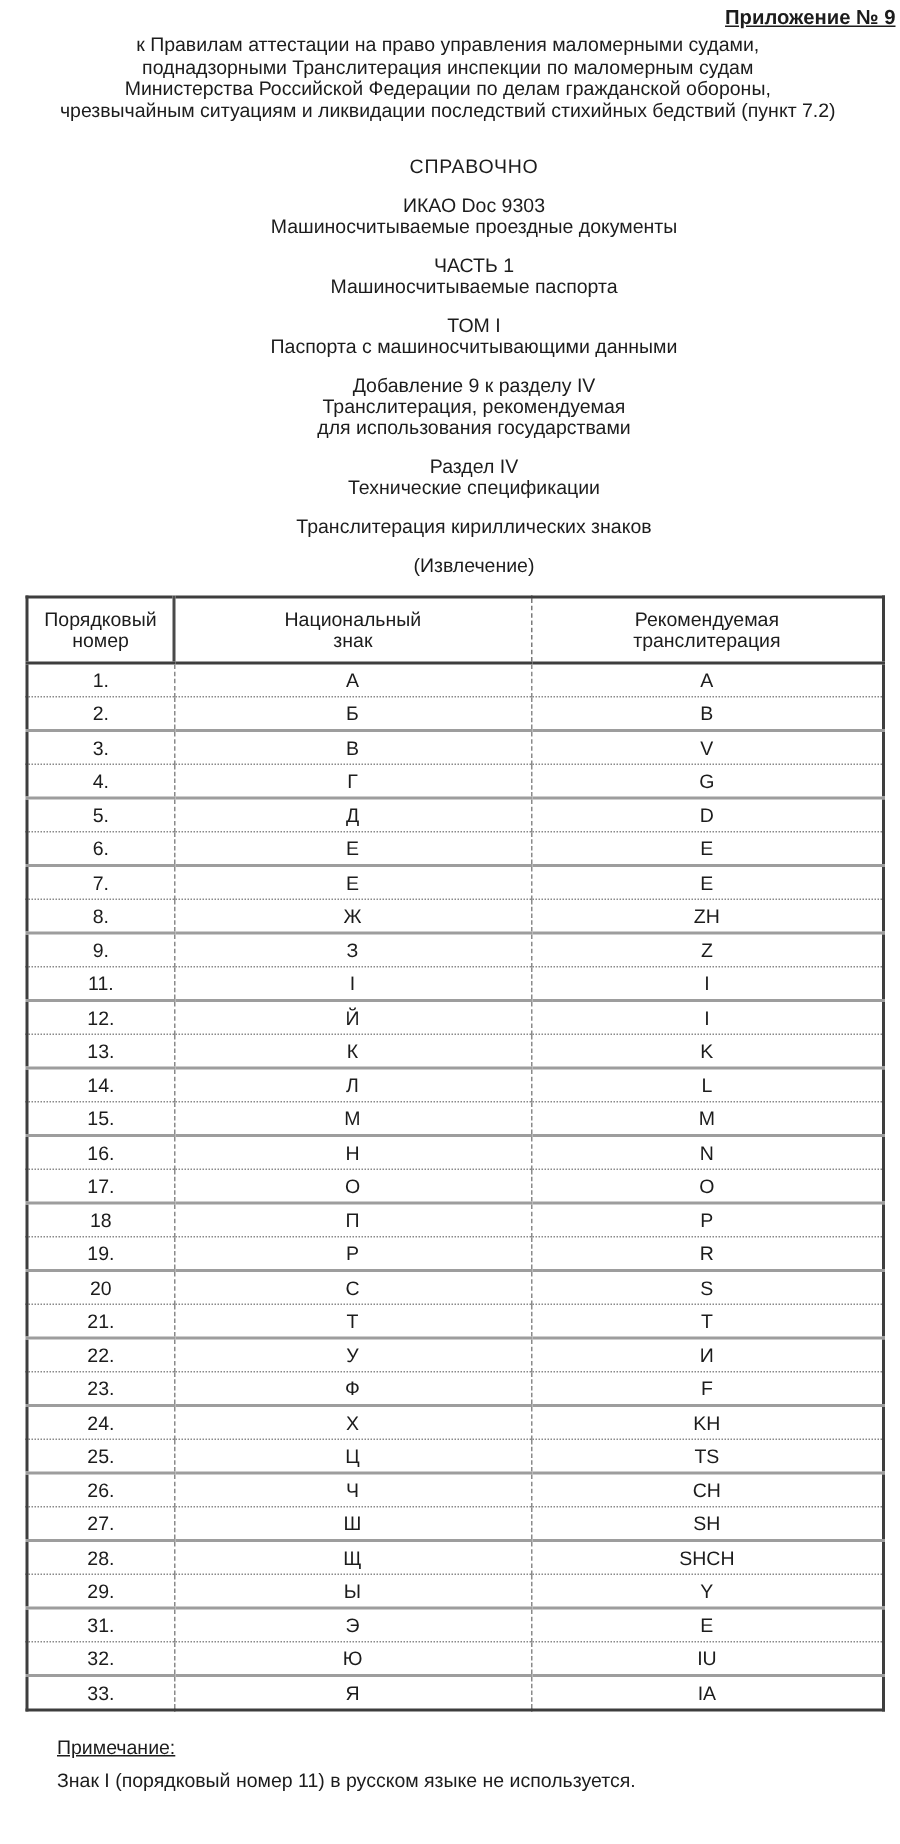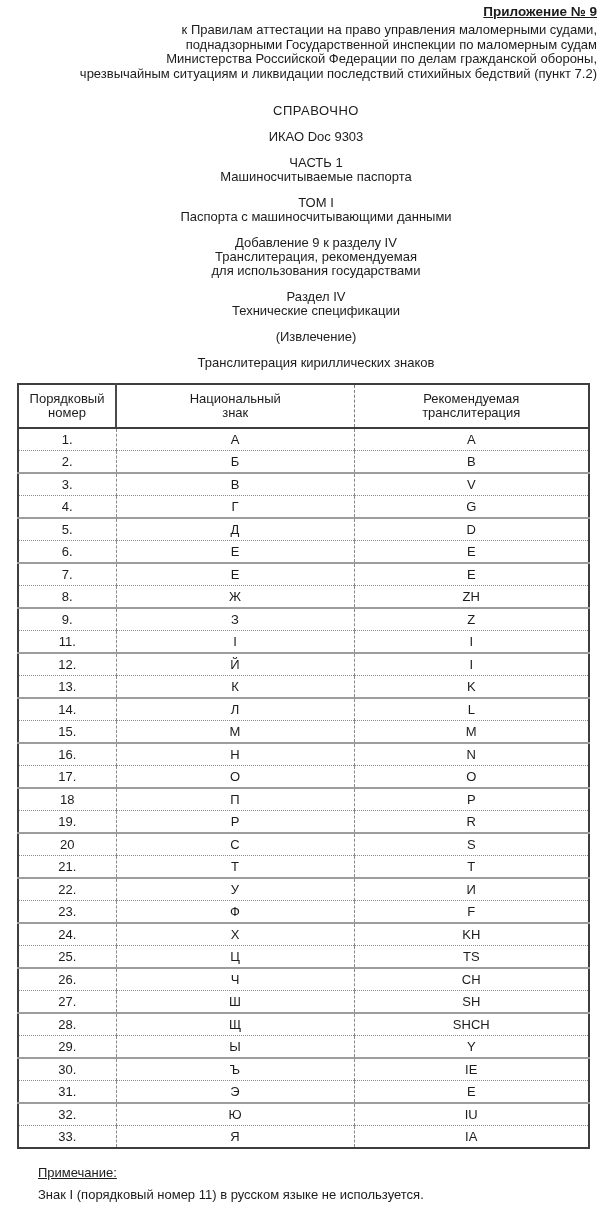--- a/index.html
+++ b/index.html
@@ -16,21 +16,21 @@
   .page { position: relative; width: 600px; height: 1058px; }
 
   
   .appendix { text-align: right; padding: 5px 3px 0 0; }
   .appendix-title {
     font-weight: bold;
     font-size: 13.5px;
     text-decoration: underline;
     margin-bottom: 4px;
   }
-  .appendix-line { line-height: 14.5px; }
+  .appendix-line { line-height: 14.5px; text-align: center; }
 
   
   .c { text-align: center; line-height: 14px; margin-left: 32px; }
   .spravochno { margin-top: 23px; letter-spacing: 0.5px; }
   .grp { margin-top: 12px; }
   .grp div { line-height: 14px; }
 
   
   table.translit {
     border-collapse: collapse;
@@ -73,29 +73,30 @@
   .note-text { line-height: 14px; }
 </style>
 </head>
 <body>
 
 <div class="page">
 
   <div class="appendix">
     <div class="appendix-title">Приложение № 9</div>
     <div class="appendix-line">к Правилам аттестации на право управления маломерными судами,</div>
-    <div class="appendix-line">поднадзорными Государственной инспекции по маломерным судам</div>
+    <div class="appendix-line">поднадзорными Транслитерация инспекции по маломерным судам</div>
     <div class="appendix-line">Министерства Российской Федерации по делам гражданской обороны,</div>
     <div class="appendix-line">чрезвычайным ситуациям и ликвидации последствий стихийных бедствий (пункт 7.2)</div>
   </div>
 
   <div class="c spravochno">СПРАВОЧНО</div>
 
   <div class="c grp">
     <div>ИКАО Doc 9303</div>
+    <div>Машиносчитываемые проездные документы</div>
   </div>
 
   <div class="c grp">
     <div>ЧАСТЬ 1</div>
     <div>Машиносчитываемые паспорта</div>
   </div>
 
   <div class="c grp">
     <div>ТОМ I</div>
     <div>Паспорта с машиносчитывающими данными</div>
@@ -105,23 +106,23 @@
     <div>Добавление 9 к разделу IV</div>
     <div>Транслитерация, рекомендуемая</div>
     <div>для использования государствами</div>
   </div>
 
   <div class="c grp">
     <div>Раздел IV</div>
     <div>Технические спецификации</div>
   </div>
 
+  <div class="c grp">Транслитерация кириллических знаков</div>
+
   <div class="c grp">(Извлечение)</div>
-
-  <div class="c grp">Транслитерация кириллических знаков</div>
 
   <table class="translit">
     <colgroup>
       <col class="c1">
         <col class="c2">
         <col class="c3">
     </colgroup>
     <thead>
       <tr>
         <th>Порядковый
@@ -267,25 +268,20 @@
           <td>28.</td>
           <td>Щ</td>
           <td>SHCH</td>
         </tr>
         <tr>
           <td>29.</td>
           <td>Ы</td>
           <td>Y</td>
         </tr>
         <tr>
-          <td>30.</td>
-          <td>Ъ</td>
-          <td>IE</td>
-        </tr>
-        <tr>
           <td>31.</td>
           <td>Э</td>
           <td>E</td>
         </tr>
         <tr>
           <td>32.</td>
           <td>Ю</td>
           <td>IU</td>
         </tr>
         <tr>

